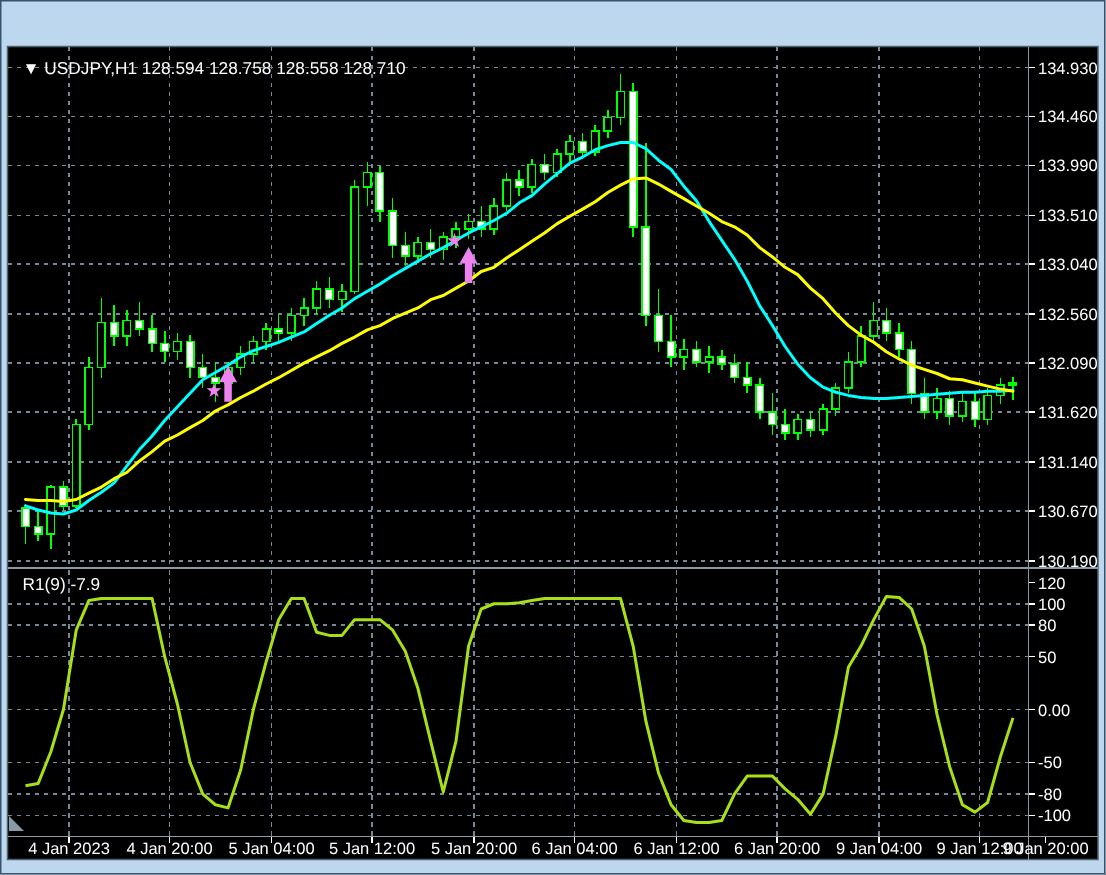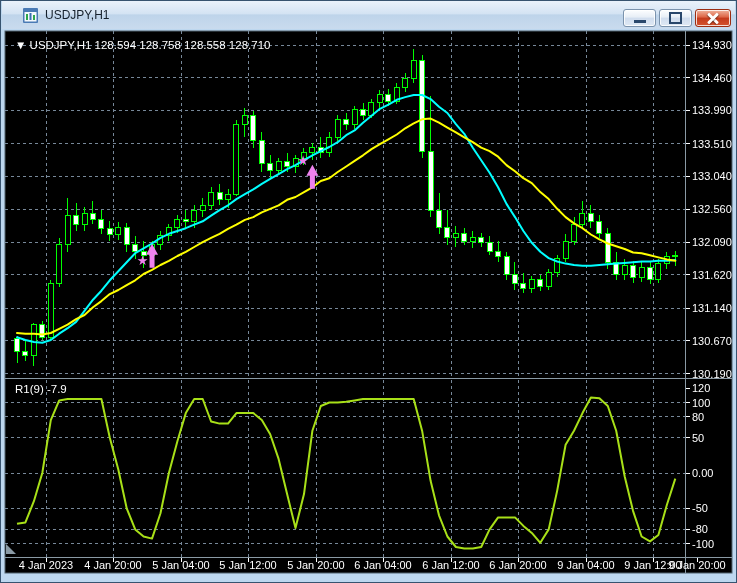--- a/index.html
+++ b/index.html
@@ -26,43 +26,20 @@
   #chart{position:absolute;left:0;top:28px;width:737px;height:555px;}
   .grid{stroke:#778899;stroke-width:1;stroke-dasharray:3 3;shape-rendering:crispEdges;}
   .frame{stroke:#8a9aa5;stroke-width:1;shape-rendering:crispEdges;}
   .axis{font-family:"Liberation Sans",sans-serif;font-size:11px;fill:#ffffff;}
   .infotext{font-family:"Liberation Sans",sans-serif;font-size:11.5px;fill:#ffffff;}
 </style>
 </head>
 <body>
 
 <div class="window">
-  <div class="titlebar">
-    <span class="title-icon">
-      <svg viewBox="0 0 15 15" width="15" height="15">
-        <rect x="0" y="0" width="15" height="15" rx="1" fill="#4a7ab5"></rect>
-        <rect x="1.5" y="4" width="12" height="9.5" fill="#f4f8fc"></rect>
-        <rect x="3" y="6" width="2" height="6" fill="#2fa64a"></rect>
-        <rect x="6.5" y="5" width="2" height="7" fill="#3a6fb0"></rect>
-        <rect x="10" y="7" width="2" height="5" fill="#2fa64a"></rect>
-      </svg>
-    </span>
-    <span class="title-text">USDJPY,H1</span>
-    <span class="win-buttons">
-      <button class="wbtn">
-          <span class="glyph-min"></span>
-        </button>
-      <button class="wbtn">
-          <span class="glyph-max"></span>
-        </button>
-      <button class="wbtn close">
-          <span class="glyph-close"></span>
-        </button>
-    </span>
-  </div>
 
   <svg id="chart" viewBox="0 28 737 555">
     <g id="render-root">
         <rect x="4" y="30" width="727" height="542" fill="#000000" stroke="#51636f" stroke-width="1"></rect>
         <g>
           <line x1="45" y1="30" x2="45" y2="377" class="grid"></line>
           <line x1="45" y1="379" x2="45" y2="556" class="grid"></line>
           <line x1="112" y1="30" x2="112" y2="377" class="grid"></line>
           <line x1="112" y1="379" x2="112" y2="556" class="grid"></line>
           <line x1="180" y1="30" x2="180" y2="377" class="grid"></line>

